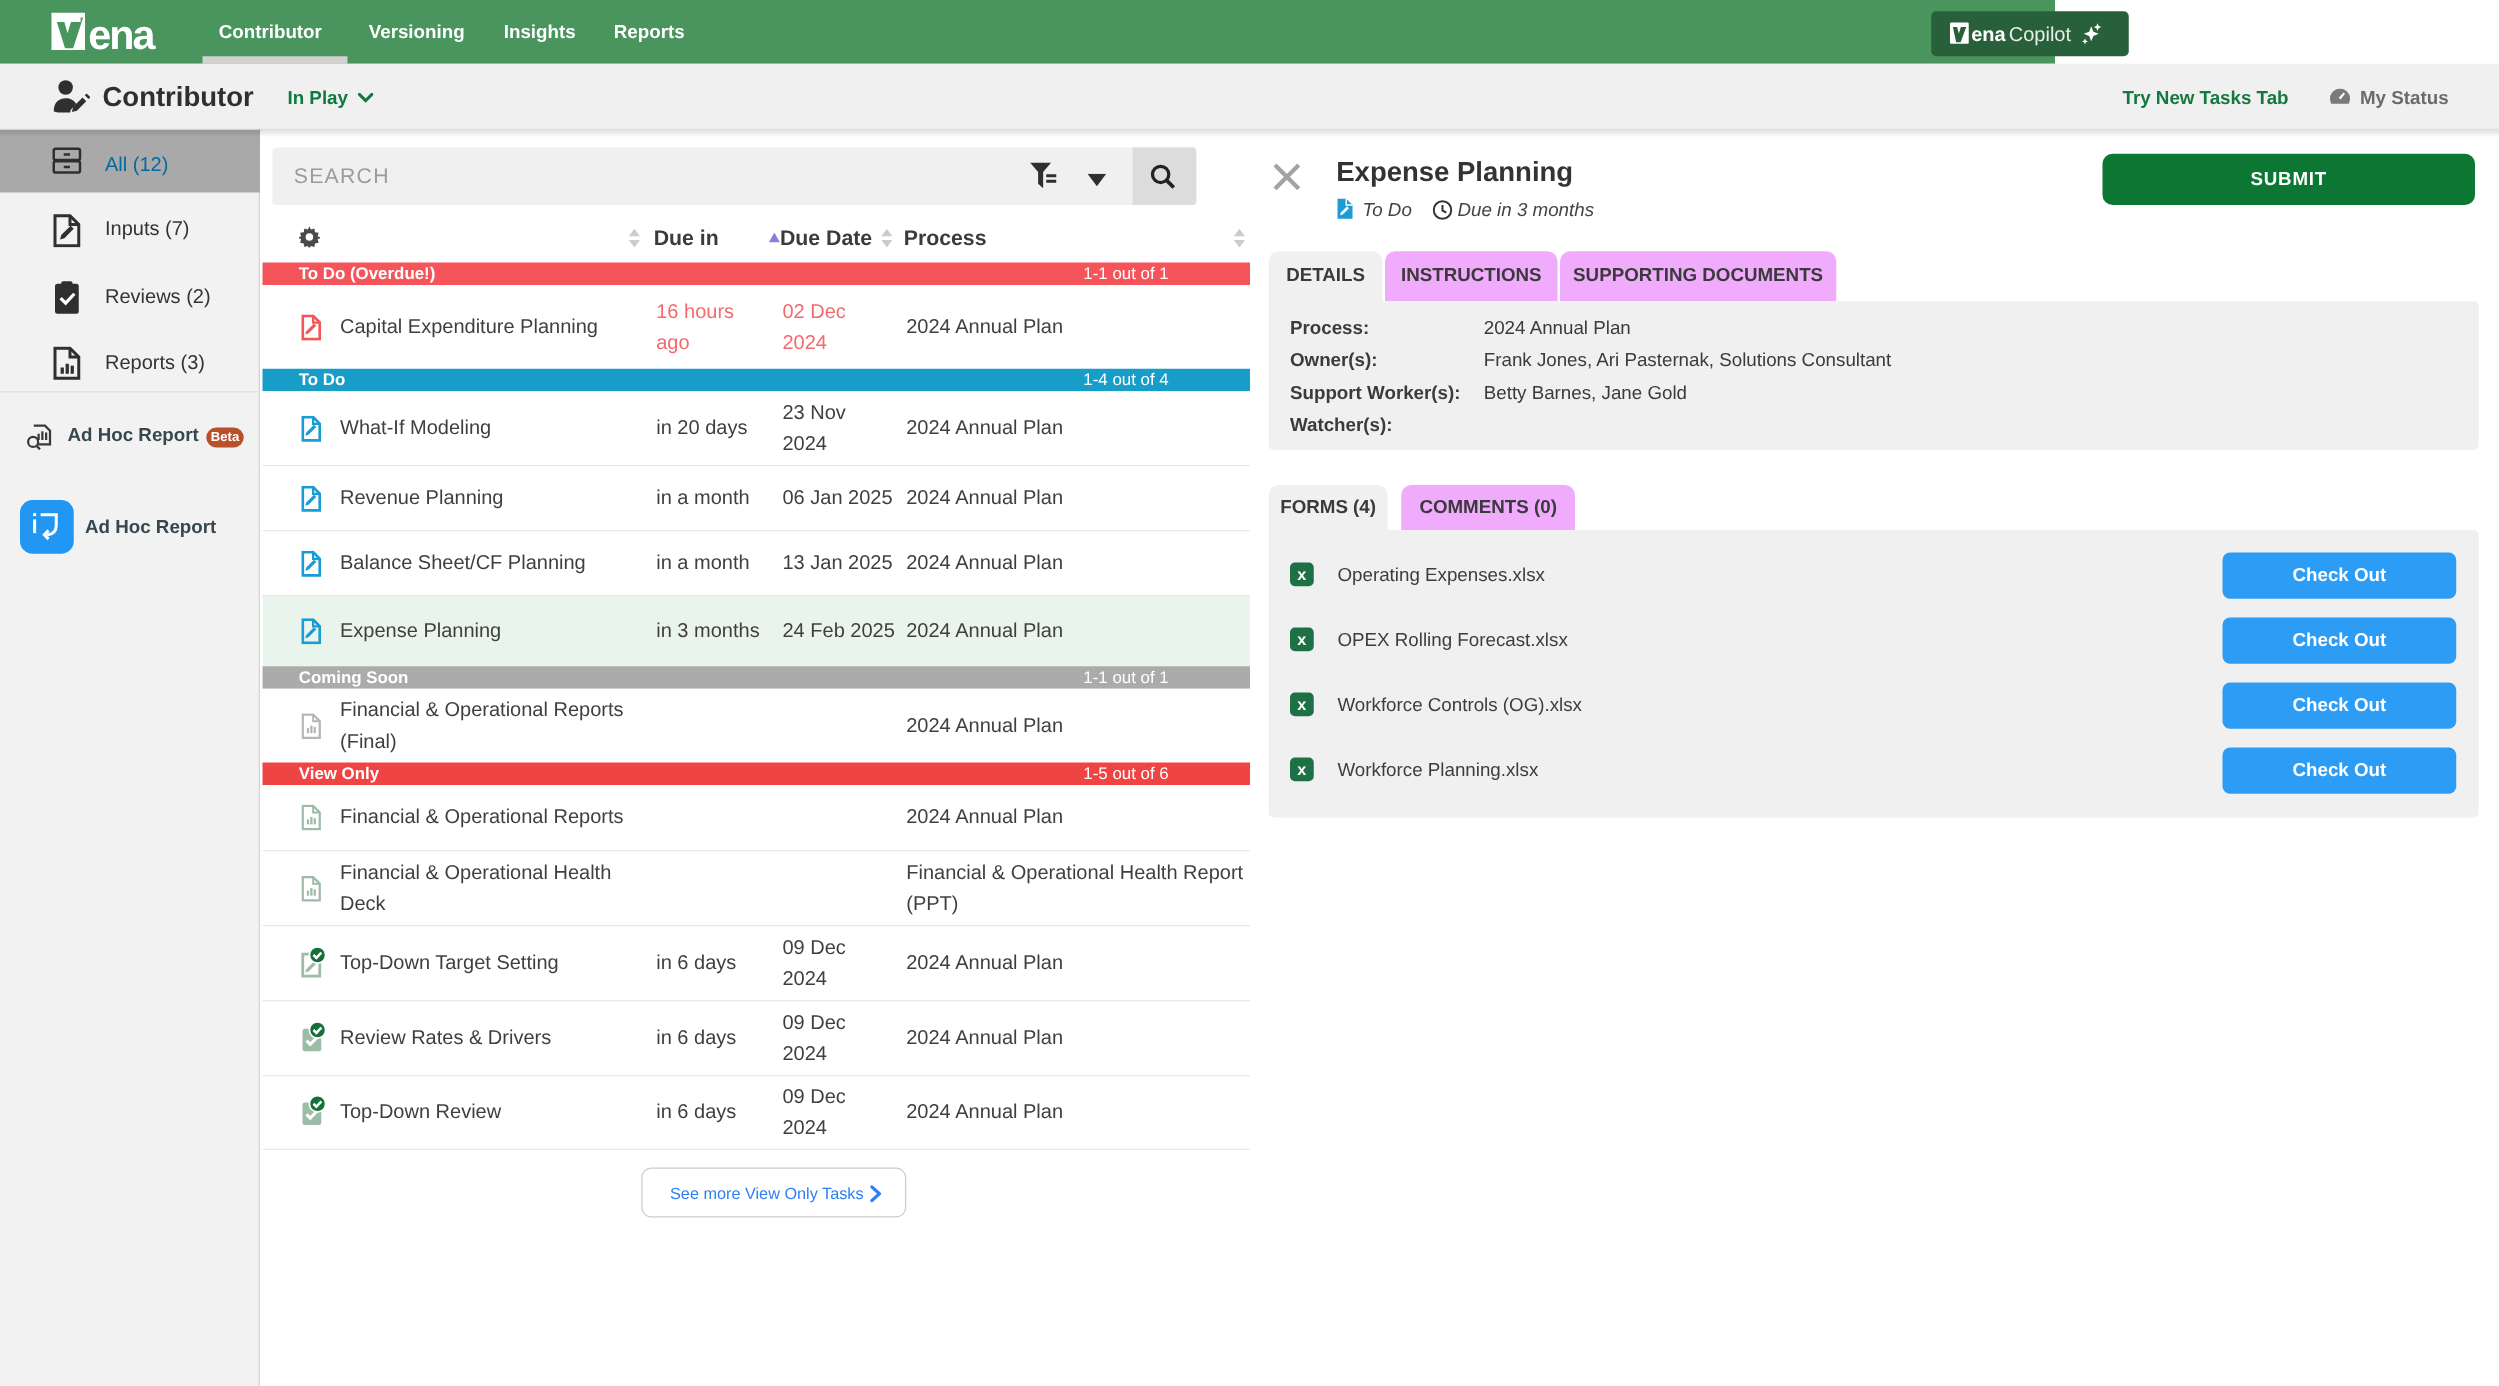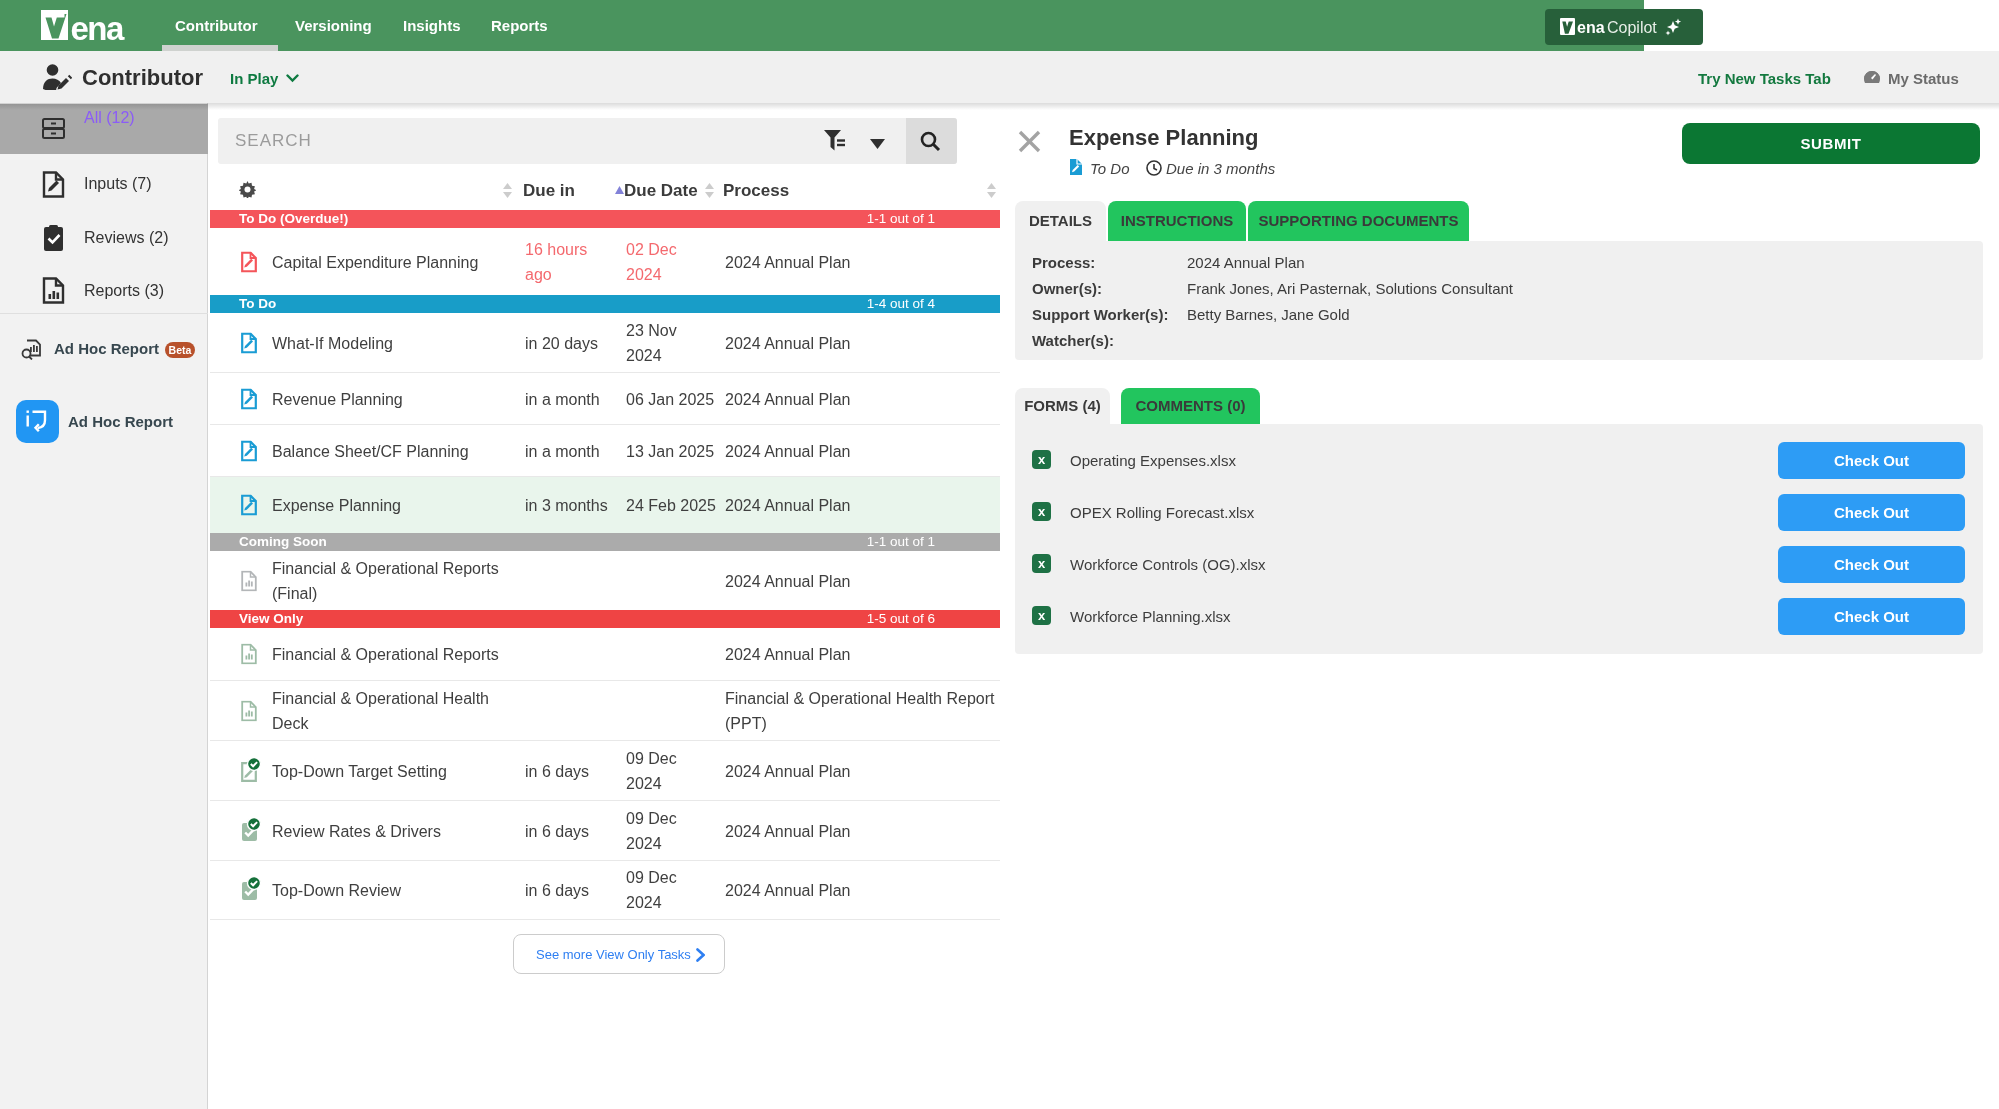--- a/index.html
+++ b/index.html
@@ -26,21 +26,21 @@
   .tsep { border-top:1px solid #e8e8e8; }
   .ticon { position:absolute; left:31px; }
   .ttitle { position:absolute; left:62px; width:250px; font-size:16px; color:#3f3f3f; line-height:25px; }
   .tduein { position:absolute; left:315px; width:95px; font-size:16px; color:#3f3f3f; line-height:25px; }
   .tdate { position:absolute; left:416px; width:100px; font-size:16px; color:#3f3f3f; line-height:25px; }
   .tproc { position:absolute; left:515px; width:285px; font-size:16px; color:#3f3f3f; line-height:25px; }
   .vcenter { top:50%; transform:translateY(-50%); }
   .red { color:#f4696e !important; }
   
   #panel { position:absolute; left:1000px; top:103px; width:999px; height:1006px; background:#fff; }
-  .tab { position:absolute; top:0; height:40px; background:#22c55e; border-radius:8px 8px 0 0; font-weight:bold; font-size:15px; color:#3a3a3a; text-align:center; line-height:40px; }
+  .tab { position:absolute; top:0; height:40px; background:#f0abfc; border-radius:8px 8px 0 0; font-weight:bold; font-size:15px; color:#3a3a3a; text-align:center; line-height:40px; }
   .tab.active { background:#f0f0f0; }
   .field-label { position:absolute; left:17px; font-weight:bold; font-size:15px; color:#3b3b3b; }
   .field-val { position:absolute; left:172px; font-size:15px; color:#3b3b3b; }
   .checkout { position:absolute; left:763px; width:187px; height:37px; background:#2d9cf5; border-radius:6px; color:#fff; font-weight:bold; font-size:15px; text-align:center; line-height:37px; }
   .xlicon { position:absolute; left:17px; width:19px; height:19px; background:#1e7145; border-radius:4px; color:#fff; font-weight:bold; font-size:13px; text-align:center; line-height:19px; }
   .fname { position:absolute; left:55px; font-size:15px; color:#3d3d3d; }
 </style>
 </head>
 <body>
 
@@ -97,21 +97,21 @@
 <div id="tbshadow"></div>
 
 <div id="sidebar">
   <div class="sideitem" style="top:1px;height:50px;background:#a9a9a9;"></div>
   <svg class="abs" style="left:41px;top:13px;" width="25" height="25" viewBox="0 0 25 25">
     <rect x="2" y="3" width="21" height="9" rx="1.5" fill="none" stroke="#2f2f2f" stroke-width="2"></rect>
     <rect x="2" y="13" width="21" height="9" rx="1.5" fill="none" stroke="#2f2f2f" stroke-width="2"></rect>
     <line x1="10" y1="7.5" x2="15" y2="7.5" stroke="#2f2f2f" stroke-width="2"></line>
     <line x1="10" y1="17.5" x2="15" y2="17.5" stroke="#2f2f2f" stroke-width="2"></line>
   </svg>
-  <div class="sidetxt" style="top:6px;color:#8b5cf6;">All (12)</div>
+  <div class="sidetxt" style="top:21px;color:#0369a1;">All (12)</div>
 
   <svg class="abs" style="left:42px;top:68px;" width="23" height="27" viewBox="0 0 23 27">
     <path d="M2,1.5 h12 l7,7 v17 h-19 Z" fill="none" stroke="#2f2f2f" stroke-width="2.4"></path>
     <path d="M14,1.5 v7 h7" fill="none" stroke="#2f2f2f" stroke-width="2.4"></path>
     <path d="M14.5,9.5 l2.5,2.5 -7.5,7.5 -3.5,1 1,-3.5 Z" fill="#2f2f2f"></path>
   </svg>
   <div class="sidetxt" style="top:72px;">Inputs (7)</div>
 
   <svg class="abs" style="left:42px;top:121px;" width="23" height="28" viewBox="0 0 23 28">
     <rect x="2" y="3" width="19" height="24" rx="2" fill="#2f2f2f"></rect>

